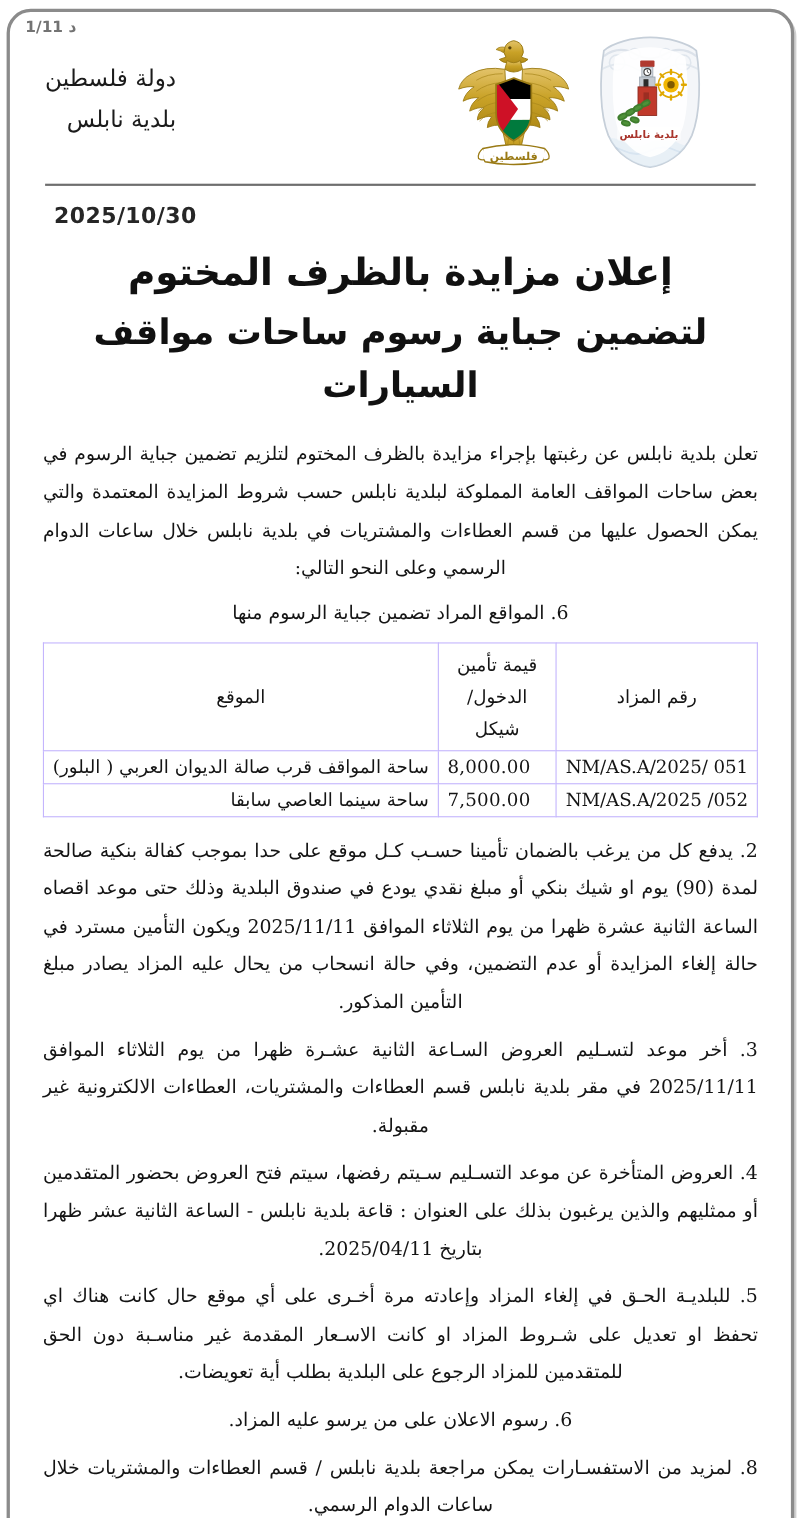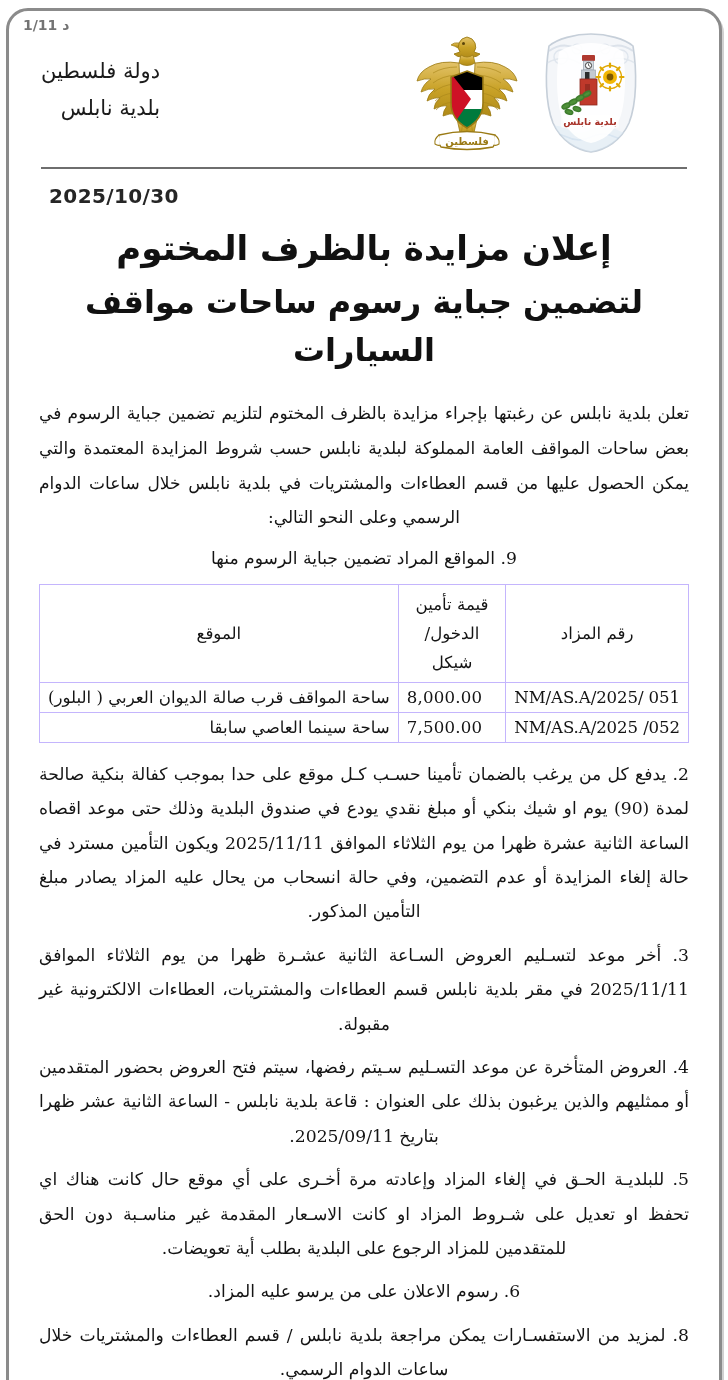--- a/index.html
+++ b/index.html
@@ -368,21 +368,21 @@
 
     <div class="title-wrap">
       <div class="doc-title">إعلان مزايدة بالظرف المختوم</div>
       <div class="doc-subtitle">لتضمين جباية رسوم ساحات مواقف السيارات</div>
     </div>
 
     <div class="body">
 
       <p class="para">تعلن بلدية نابلس عن رغبتها بإجراء مزايدة بالظرف المختوم لتلزيم تضمين جباية الرسوم في بعض ساحات المواقف العامة المملوكة لبلدية نابلس حسب شروط المزايدة المعتمدة والتي يمكن الحصول عليها من قسم العطاءات والمشتريات في بلدية نابلس خلال ساعات الدوام الرسمي وعلى النحو التالي:</p>
 
-      <div class="list-lead">9. المواقع المراد تضمين جباية الرسوم منها</div>
+      <div class="list-lead">6. المواقع المراد تضمين جباية الرسوم منها</div>
 
       <table class="auction-table">
         <thead>
           <tr>
             <th class="col-refno">رقم المزاد</th>
             <th class="col-deposit">
               <div>قيمة تأمين</div>
               <div>الدخول/ شيكل</div>
             </th>
             <th class="col-location">الموقع</th>
@@ -397,21 +397,21 @@
           <tr>
             <td class="cell-refno">NM/AS.A/2025 /052</td>
             <td class="cell-deposit">7,500.00</td>
             <td class="cell-location">ساحة سينما العاصي سابقا</td>
           </tr>
         </tbody>
       </table>
 
       <p class="clause">2. يدفع كل من يرغب بالضمان تأمينا حسـب كـل موقع على حدا بموجب كفالة بنكية صالحة لمدة (90) يوم او شيك بنكي أو مبلغ نقدي يودع في صندوق البلدية وذلك حتى موعد اقصاه الساعة الثانية عشرة ظهرا من يوم الثلاثاء الموافق 2025/11/11 ويكون التأمين مسترد في حالة إلغاء المزايدة أو عدم التضمين، وفي حالة انسحاب من يحال عليه المزاد يصادر مبلغ التأمين المذكور.</p>
       <p class="clause">3. أخر موعد لتسـليم العروض السـاعة الثانية عشـرة ظهرا من يوم الثلاثاء الموافق 2025/11/11 في مقر بلدية نابلس قسم العطاءات والمشتريات، العطاءات الالكترونية غير مقبولة.</p>
-      <p class="clause">4. العروض المتأخرة عن موعد التسـليم سـيتم رفضها، سيتم فتح العروض بحضور المتقدمين أو ممثليهم والذين يرغبون بذلك على العنوان : قاعة بلدية نابلس - الساعة الثانية عشر ظهرا  بتاريخ 2025/09/11.</p>
+      <p class="clause">4. العروض المتأخرة عن موعد التسـليم سـيتم رفضها، سيتم فتح العروض بحضور المتقدمين أو ممثليهم والذين يرغبون بذلك على العنوان : قاعة بلدية نابلس - الساعة الثانية عشر ظهرا  بتاريخ 2025/04/11.</p>
       <p class="clause">5. للبلديـة الحـق في إلغاء المزاد وإعادته مرة أخـرى على أي موقع حال كانت هناك اي تحفظ او تعديل على شـروط المزاد او كانت الاسـعار المقدمة غير مناسـبة دون الحق للمتقدمين للمزاد الرجوع على البلدية بطلب أية تعويضات.</p>
       <p class="clause short">6.  رسوم الاعلان على من يرسو عليه المزاد.</p>
       <p class="clause">8. لمزيد من الاستفسـارات يمكن مراجعة بلدية نابلس / قسم العطاءات والمشتريات خلال ساعات الدوام الرسمي.</p>
 
     </div>
 
   </div>
 </div>
 
 </body></html>

